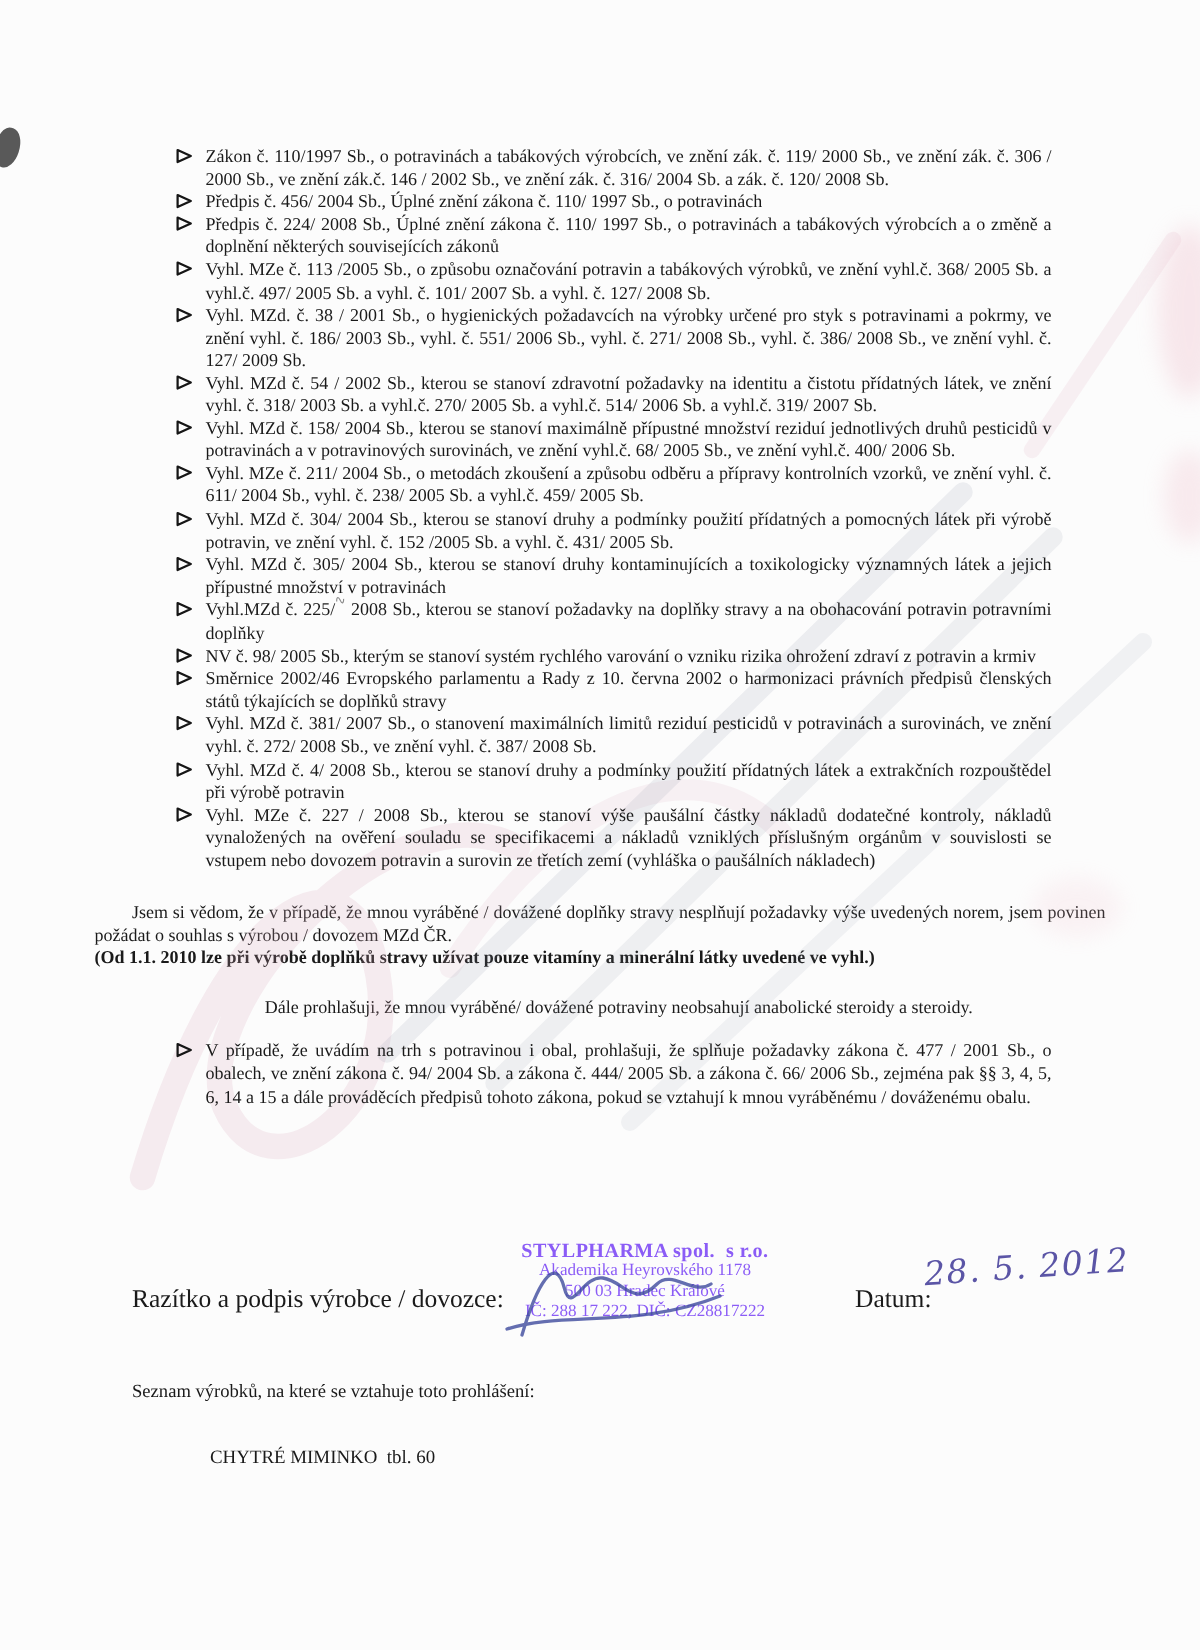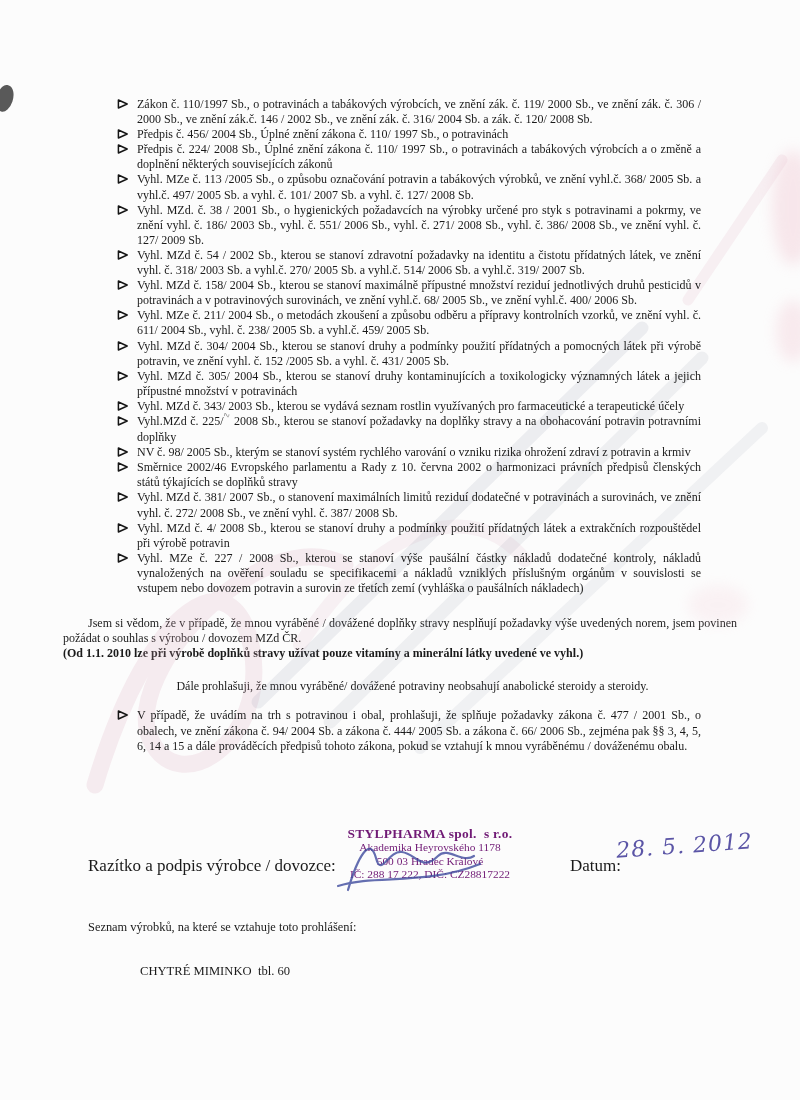--- a/index.html
+++ b/index.html
@@ -26,21 +26,21 @@
   .scribble{display:inline-block;color:#8a8a8a;font-size:9px;transform:translateY(-7px) rotate(-12deg);width:7px;}
   
   .wm{position:absolute;inset:0;pointer-events:none;}
   .edge-blob{position:absolute;left:-3px;top:85px;width:16px;height:27px;background:#3c3c3c;border-radius:45% 60% 55% 50%;transform:rotate(18deg);opacity:.85;}
   .pink-blob{position:absolute;border-radius:50%;background:#eebcc9;filter:blur(7px);}
   .pb1{right:-14px;top:150px;width:42px;height:115px;opacity:.33;}
   .pb2{right:-10px;top:300px;width:34px;height:62px;opacity:.28;}
   .pb3{left:688px;top:585px;width:60px;height:40px;opacity:.16;}
   
   .bottom{position:absolute;left:0;top:818px;width:800px;height:282px;}
-  .stamp-block{position:absolute;left:300px;top:8px;width:260px;text-align:center;color:#701a75;}
+  .stamp-block{position:absolute;left:300px;top:8px;width:260px;text-align:center;color:#8b5cf6;}
   .stamp-company{font-weight:bold;font-size:13.4px;white-space:pre;letter-spacing:.3px;}
   .stamp-line{font-size:11.4px;line-height:13.5px;}
   .signature{position:absolute;left:330px;top:10px;opacity:.8;}
   .label{position:absolute;font-size:17px;}
   .lbl-razitko{left:88px;top:40px;}
   .lbl-datum{left:570px;top:40px;}
   .date-hand{
     position:absolute;left:616px;top:20px;
     font-family:"DejaVu Serif", serif;font-style:italic;
     font-size:22px;color:#5b55a6;transform:rotate(-4deg);
@@ -95,33 +95,30 @@
             <path d="M1.4 2 L10.2 6 L1.4 10 Z" fill="none" stroke="#161616" stroke-width="1.5" stroke-linejoin="round"></path>
           </svg></span><span><span class="b">Vyhl. MZe č. 211/ 2004 Sb.</span><span>, o metodách zkoušení a způsobu odběru a přípravy kontrolních vzorků, ve znění </span><span class="b">vyhl. č. 611/ 2004 Sb., vyhl. č. 238/ 2005 Sb. a vyhl.č. 459/ 2005 Sb.</span></span></div>
       <div class="item"><span class="marker"><svg width="12" height="12" viewBox="0 0 12 12">
             <path d="M1.4 2 L10.2 6 L1.4 10 Z" fill="none" stroke="#161616" stroke-width="1.5" stroke-linejoin="round"></path>
           </svg></span><span><span class="b">Vyhl. MZd č. 304/ 2004 Sb.</span><span>, kterou se stanoví druhy a podmínky použití přídatných a pomocných látek při výrobě potravin, ve znění </span><span class="b">vyhl. č. 152 /2005 Sb. a vyhl. č. 431/ 2005 Sb.</span></span></div>
       <div class="item"><span class="marker"><svg width="12" height="12" viewBox="0 0 12 12">
             <path d="M1.4 2 L10.2 6 L1.4 10 Z" fill="none" stroke="#161616" stroke-width="1.5" stroke-linejoin="round"></path>
           </svg></span><span><span class="b">Vyhl. MZd č. 305/ 2004 Sb.</span><span>, kterou se stanoví druhy kontaminujících a toxikologicky významných látek a jejich přípustné množství v potravinách</span></span></div>
       <div class="item"><span class="marker"><svg width="12" height="12" viewBox="0 0 12 12">
             <path d="M1.4 2 L10.2 6 L1.4 10 Z" fill="none" stroke="#161616" stroke-width="1.5" stroke-linejoin="round"></path>
-          </svg></span><span><span class="b">Vyhl. MZd č. 343/ 2003 Sb.</span><span>, kterou se vydává seznam rostlin využívaných pro farmaceutické a terapeutické účely</span></span></div>
-      <div class="item"><span class="marker"><svg width="12" height="12" viewBox="0 0 12 12">
-            <path d="M1.4 2 L10.2 6 L1.4 10 Z" fill="none" stroke="#161616" stroke-width="1.5" stroke-linejoin="round"></path>
           </svg></span><span><span class="b">Vyhl.MZd č. 225/</span><span class="scribble">∿</span><span class="b"> 2008 Sb.</span><span>, kterou se stanoví požadavky na doplňky stravy a na obohacování potravin potravními doplňky</span></span></div>
       <div class="item"><span class="marker"><svg width="12" height="12" viewBox="0 0 12 12">
             <path d="M1.4 2 L10.2 6 L1.4 10 Z" fill="none" stroke="#161616" stroke-width="1.5" stroke-linejoin="round"></path>
           </svg></span><span><span class="b">NV č. 98/ 2005 Sb.</span><span>, kterým se stanoví systém rychlého varování o vzniku rizika ohrožení zdraví z potravin a krmiv</span></span></div>
       <div class="item"><span class="marker"><svg width="12" height="12" viewBox="0 0 12 12">
             <path d="M1.4 2 L10.2 6 L1.4 10 Z" fill="none" stroke="#161616" stroke-width="1.5" stroke-linejoin="round"></path>
           </svg></span><span><span class="b">Směrnice 2002/46 Evropského parlamentu a Rady</span><span> z 10. června 2002 o harmonizaci právních předpisů členských států týkajících se doplňků stravy</span></span></div>
       <div class="item"><span class="marker"><svg width="12" height="12" viewBox="0 0 12 12">
             <path d="M1.4 2 L10.2 6 L1.4 10 Z" fill="none" stroke="#161616" stroke-width="1.5" stroke-linejoin="round"></path>
-          </svg></span><span><span class="b">Vyhl. MZd č. 381/ 2007 Sb.</span><span>, o stanovení maximálních limitů reziduí dodatečné v potravinách a surovinách, </span><span class="b">ve znění vyhl. č. 272/ 2008 Sb., ve znění vyhl. č. 387/ 2008 Sb.</span></span></div>
+          </svg></span><span><span class="b">Vyhl. MZd č. 381/ 2007 Sb.</span><span>, o stanovení maximálních limitů reziduí pesticidů v potravinách a surovinách, </span><span class="b">ve znění vyhl. č. 272/ 2008 Sb., ve znění vyhl. č. 387/ 2008 Sb.</span></span></div>
       <div class="item"><span class="marker"><svg width="12" height="12" viewBox="0 0 12 12">
             <path d="M1.4 2 L10.2 6 L1.4 10 Z" fill="none" stroke="#161616" stroke-width="1.5" stroke-linejoin="round"></path>
           </svg></span><span><span class="b">Vyhl. MZd č. 4/ 2008 Sb.</span><span>, kterou se stanoví druhy a podmínky použití přídatných látek a extrakčních rozpouštědel při výrobě potravin</span></span></div>
       <div class="item"><span class="marker"><svg width="12" height="12" viewBox="0 0 12 12">
             <path d="M1.4 2 L10.2 6 L1.4 10 Z" fill="none" stroke="#161616" stroke-width="1.5" stroke-linejoin="round"></path>
           </svg></span><span><span class="b">Vyhl. MZe č. 227 / 2008 Sb.</span><span>, kterou se stanoví výše paušální částky nákladů dodatečné kontroly, nákladů vynaložených na ověření souladu se specifikacemi a nákladů vzniklých příslušným orgánům v souvislosti se vstupem nebo dovozem potravin a surovin ze třetích zemí (vyhláška o paušálních nákladech)</span></span></div>
     </div>
 
   <p class="para p-first"><span class="b">Jsem si vědom, že v případě, že mnou vyráběné / dovážené doplňky stravy nesplňují požadavky výše uvedených norem, jsem povinen požádat o souhlas s výrobou / dovozem MZd ČR.</span></p>
   <p class="para p-note"><span>(Od 1.1. 2010 lze při výrobě doplňků stravy užívat pouze vitamíny a minerální látky uvedené ve vyhl.)</span></p>

